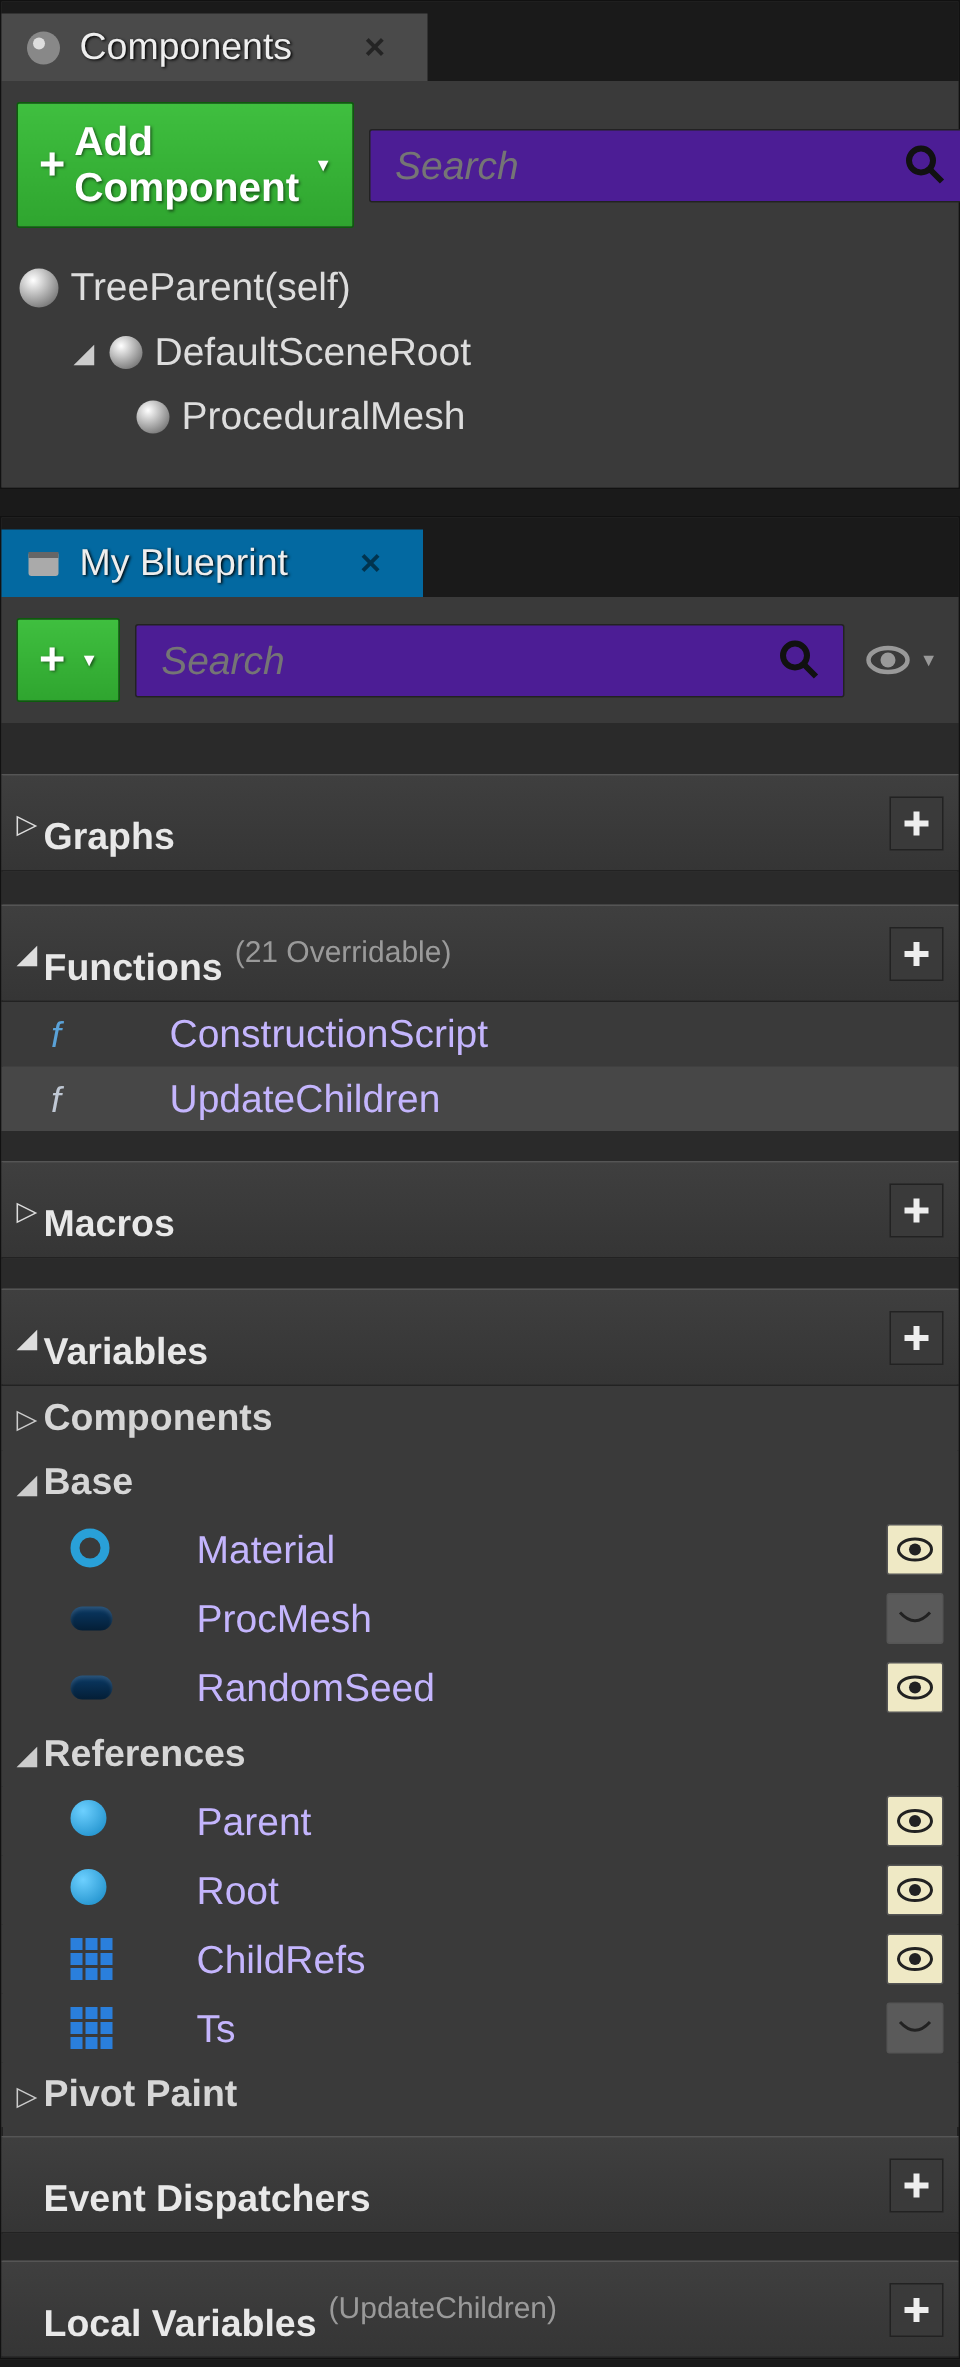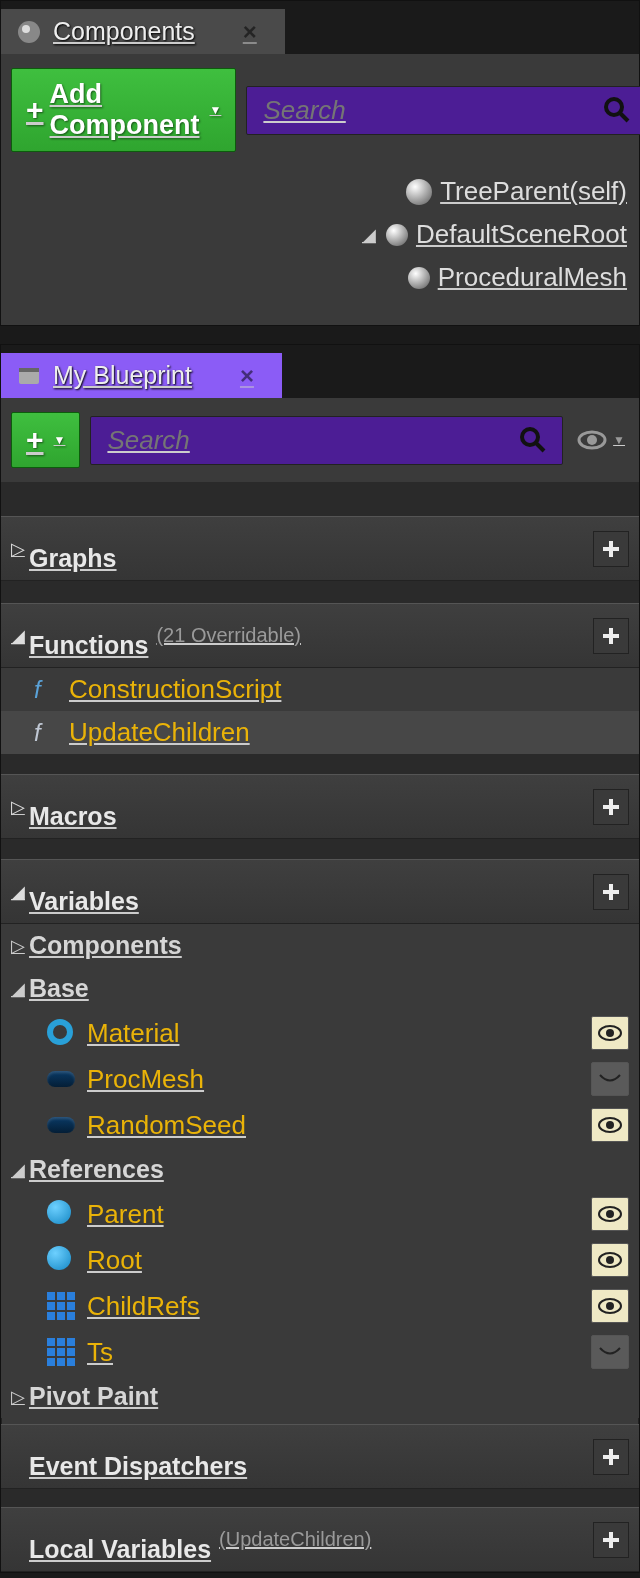--- a/index.html
+++ b/index.html
@@ -1,23 +1,23 @@
 <!DOCTYPE html>
 <html><head>
 <meta charset="utf-8">
 <style>
   * { box-sizing: border-box; margin: 0; padding: 0; font-family: "Segoe UI", Arial, sans-serif; }
   body { background: #1a1a1a; width: 640px; height: 1578px; color: #ccc; overflow: hidden; }
-  .panel { background: #3a3a3a; border: 1px solid #111; margin: 0; text-decoration: underline; }
+  .panel { background: #3a3a3a; border: 1px solid #111; margin: 0; }
   .spacer { height: 18px; background: #1a1a1a; }
 
   
   .tab-row { display: flex; background: #1a1a1a; padding-top: 8px; }
   .tab { display: flex; align-items: center; background: #4a4a4a; padding: 8px 20px 8px 14px; gap: 10px; position: relative; }
-  .tab.dark { background: #8b5cf6; }
+  .tab.dark { background: #0369a1; }
   .tab-icon { width: 28px; height: 28px; display: flex; align-items: center; justify-content: center; }
   .tab-label { color: #eee; font-size: 25px; font-weight: 500; text-shadow: 1px 1px 2px #000; }
   .tab-close { color: #000; font-size: 24px; font-weight: bold; padding: 0 8px; margin-left: 30px; opacity: 0.5; }
 
   
   .toolbar { display: flex; gap: 10px; padding: 14px 10px; align-items: center; background: #3a3a3a; }
   .btn-green {
     background: linear-gradient(#3fbf3f, #2fa52f);
     border: 1px solid #0c5c0c;
     color: #fff; font-size: 27px; font-weight: bold;
@@ -34,21 +34,21 @@
   }
   .search-box input {
     flex: 1; background: transparent; border: none; color: #aaa;
     font-size: 26px; font-style: italic; outline: none;
   }
   .search-icon { width: 28px; height: 28px; }
   .eye-drop { display: flex; align-items: center; gap: 2px; padding: 0 4px; }
 
   
   .tree { padding: 4px 0 26px 0; background: #3a3a3a; }
-  .tree-row { display: flex; align-items: center; padding: 6px 12px; gap: 8px; justify-content: flex-end; }
+  .tree-row { display: flex; align-items: center; padding: 6px 12px; gap: 8px; }
   .tree-row .indent1 { width: 28px; display:inline-block; }
   .tree-row .indent2 { width: 70px; display:inline-block; }
   .tree-caret { color: #ccc; font-size: 18px; width: 16px; display:inline-block; }
   .tree-label { color: #ddd; font-size: 26px; }
   .ball { width: 26px; height: 26px; border-radius: 50%; background: radial-gradient(circle at 35% 30%, #fff, #999 60%, #555); display:inline-block; }
   .ball.small { width: 22px; height: 22px; }
 
   
   .section-header {
     background: linear-gradient(#3f3f3f,#353535);
@@ -70,21 +70,21 @@
     background: #3a3a3a;
   }
   .sub-header .caret { color: #ccc; font-size: 18px; width: 18px; }
   .sub-header .title { color: #d6d6d6; font-size: 25px; font-weight: bold; }
 
   .item-row {
     display: flex; align-items: center; padding: 6px 10px 6px 46px;
     gap: 12px; background: #3a3a3a;
   }
   .item-row.highlight { background: #474747; }
-  .item-label { color: #eab308; font-size: 26px; }
+  .item-label { color: #c4b5fd; font-size: 26px; margin-left: 44px; }
   .item-row .spacer-flex { flex: 1; }
   .eye-btn {
     width: 38px; height: 34px; border: 1px solid #555;
     display:flex; align-items:center; justify-content:center;
     border-radius: 2px;
   }
   .eye-btn.on { background: #efe9c5; }
   .eye-btn.off { background: #5a5a5a; }
 
   .var-icon { width: 28px; height: 28px; flex-shrink: 0; }

